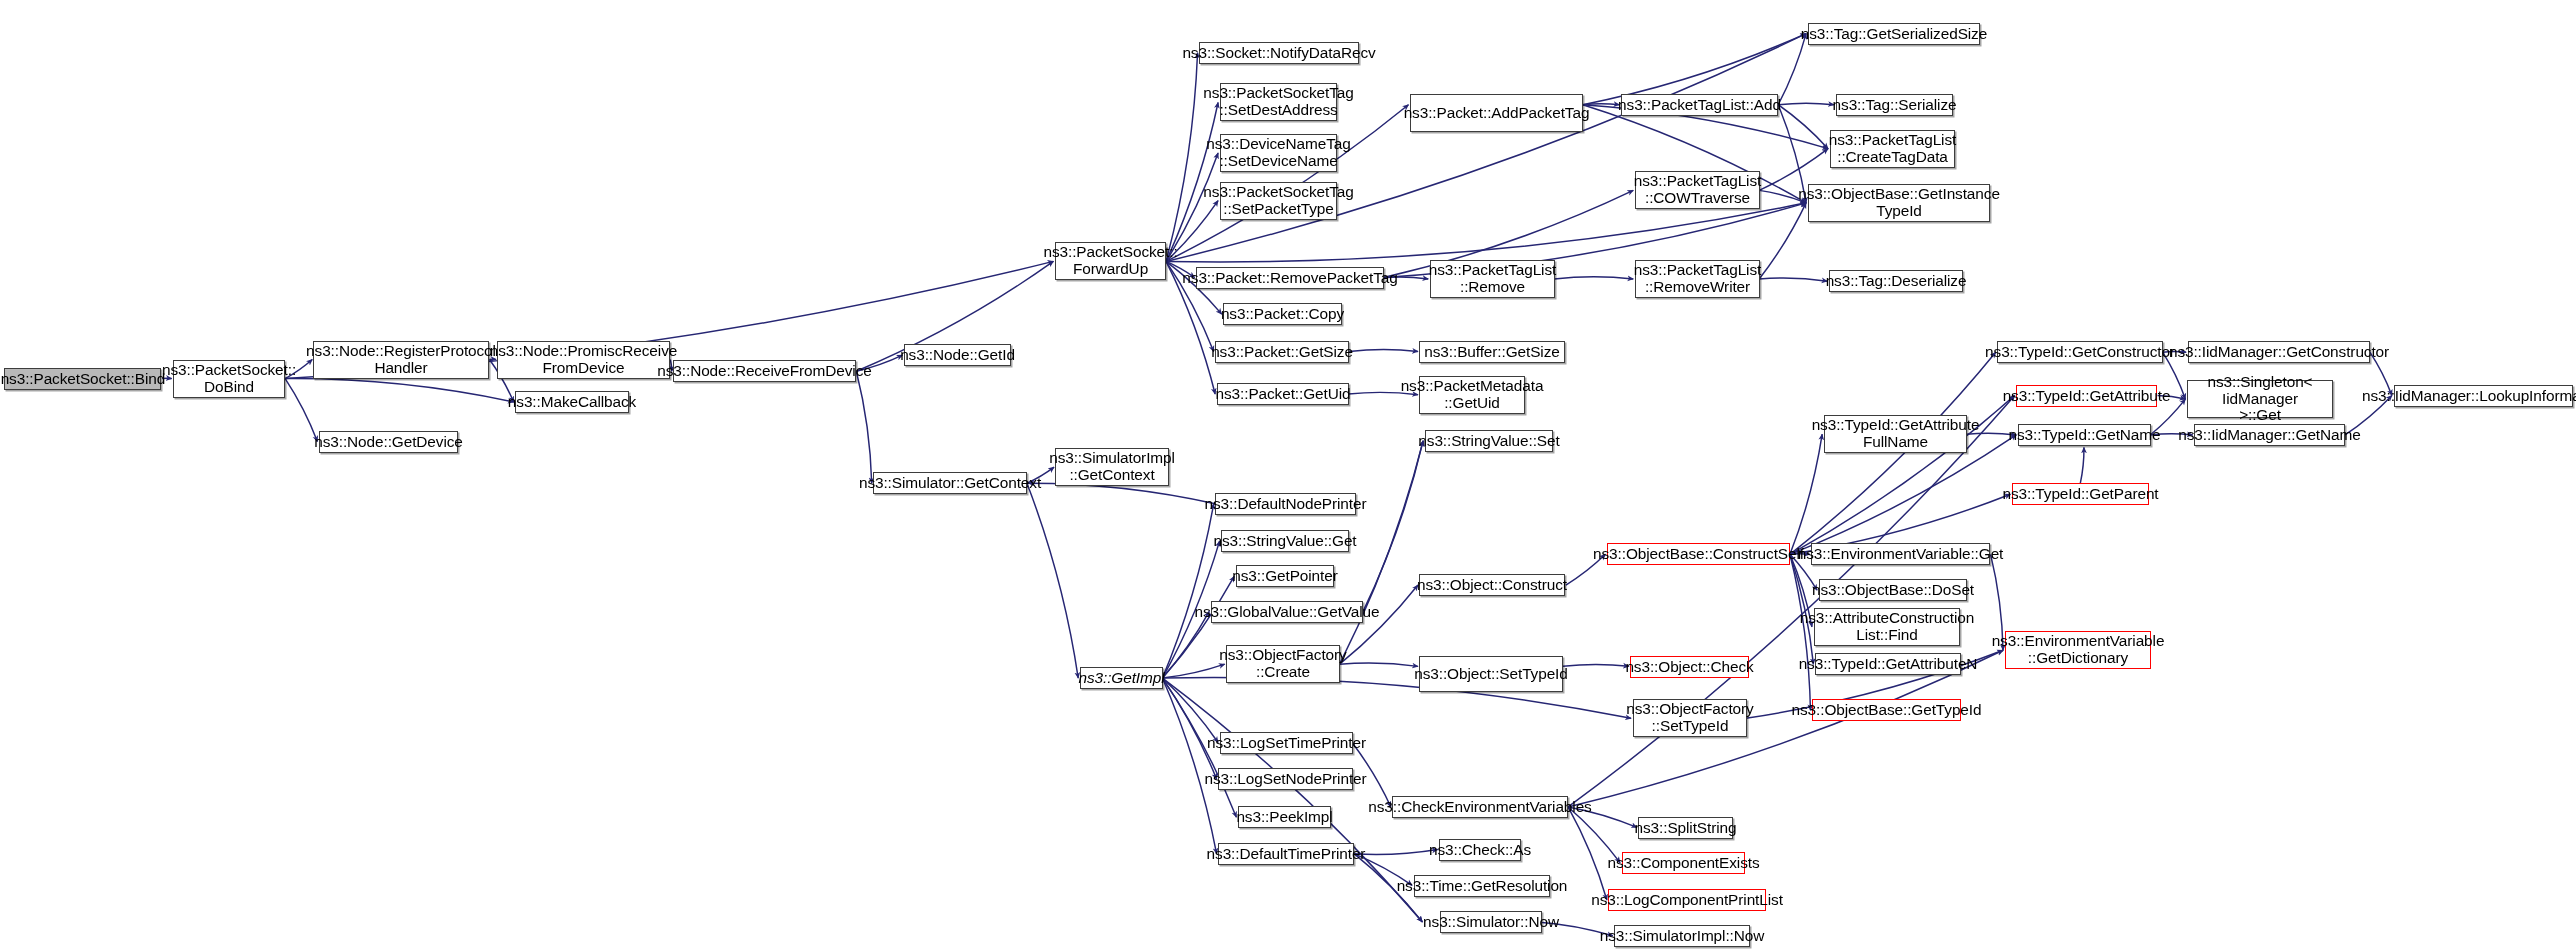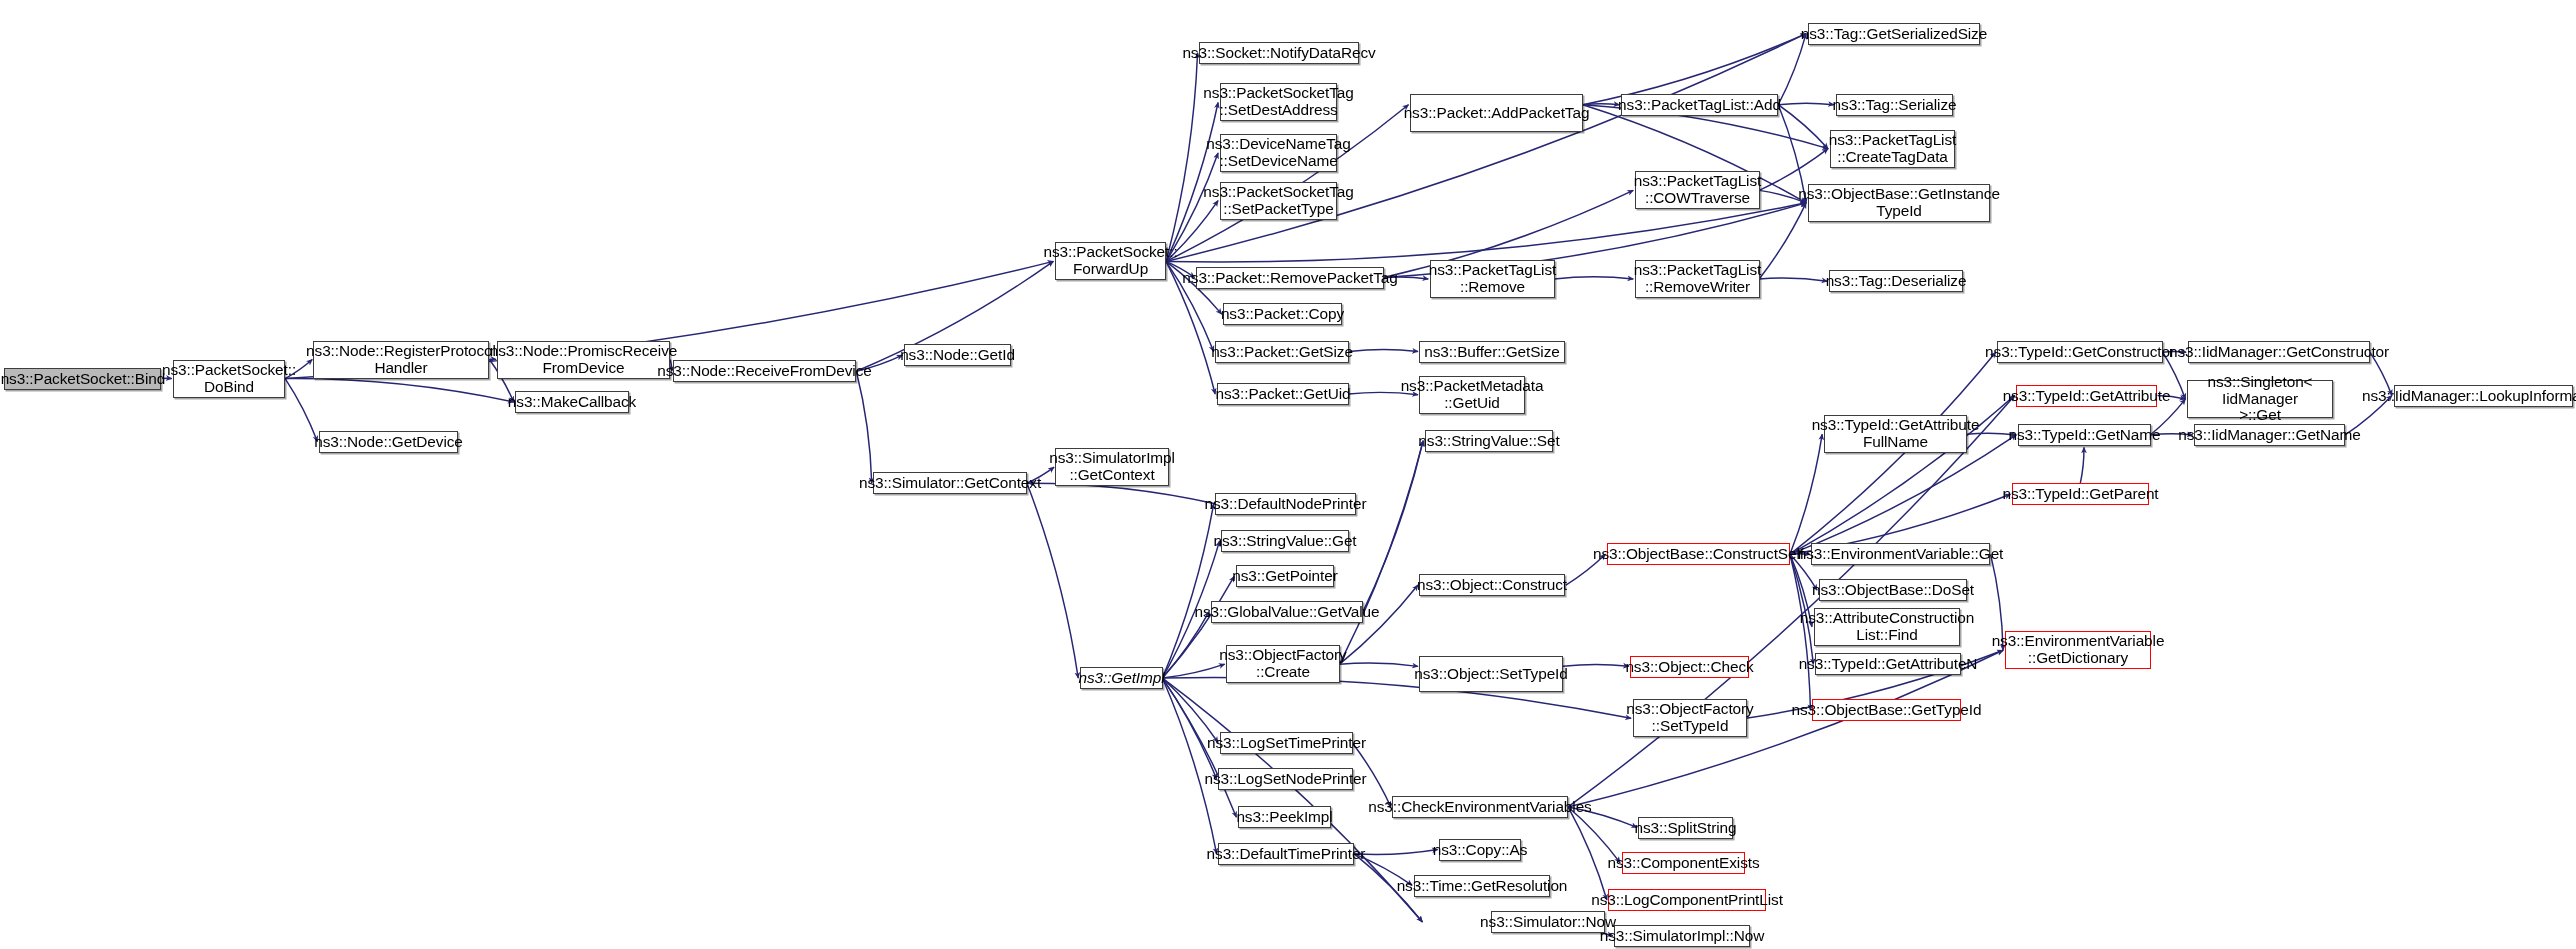--- a/index.html
+++ b/index.html
@@ -218,19 +218,19 @@
       <div class="node" style="left: 2194px; top: 424px; width: 151px; height: 22px;">ns3::IidManager::GetName</div>
       <div class="node" style="left: 2394px; top: 385px; width: 179px; height: 22px;">ns3::IidManager::LookupInformation</div>
       <div class="node" style="left: 1220px; top: 732px; width: 133px; height: 22px;">ns3::LogSetTimePrinter</div>
       <div class="node" style="left: 1218px; top: 768px; width: 135px; height: 22px;">ns3::LogSetNodePrinter</div>
       <div class="node" style="left: 1238px; top: 806px; width: 93px; height: 22px;">ns3::PeekImpl</div>
       <div class="node" style="left: 1218px; top: 843px; width: 136px; height: 22px;">ns3::DefaultTimePrinter</div>
       <div class="node" style="left: 1392px; top: 796px; width: 176px; height: 22px;">ns3::CheckEnvironmentVariables</div>
       <div class="node" style="left: 1638px; top: 817px; width: 95px; height: 22px;">ns3::SplitString</div>
       <div class="node red" style="left: 1622px; top: 852px; width: 123px; height: 22px;">ns3::ComponentExists</div>
       <div class="node red" style="left: 1608px; top: 889px; width: 158px; height: 22px;">ns3::LogComponentPrintList</div>
-      <div class="node" style="left: 1439px; top: 839px; width: 82px; height: 22px;">ns3::Copy::As</div>
+      <div class="node" style="left: 1439px; top: 839px; width: 82px; height: 22px;">ns3::Check::As</div>
       <div class="node" style="left: 1414px; top: 875px; width: 136px; height: 22px;">ns3::Time::GetResolution</div>
-      <div class="node" style="left: 1491px; top: 911px; width: 114px; height: 22px;">ns3::Simulator::Now</div>
+      <div class="node" style="left: 1440px; top: 911px; width: 102px; height: 22px;">ns3::Simulator::Now</div>
       <div class="node" style="left: 1614px; top: 925px; width: 136px; height: 22px;">ns3::SimulatorImpl::Now</div>
     </div>
 </div>
 
 
 </body></html>

